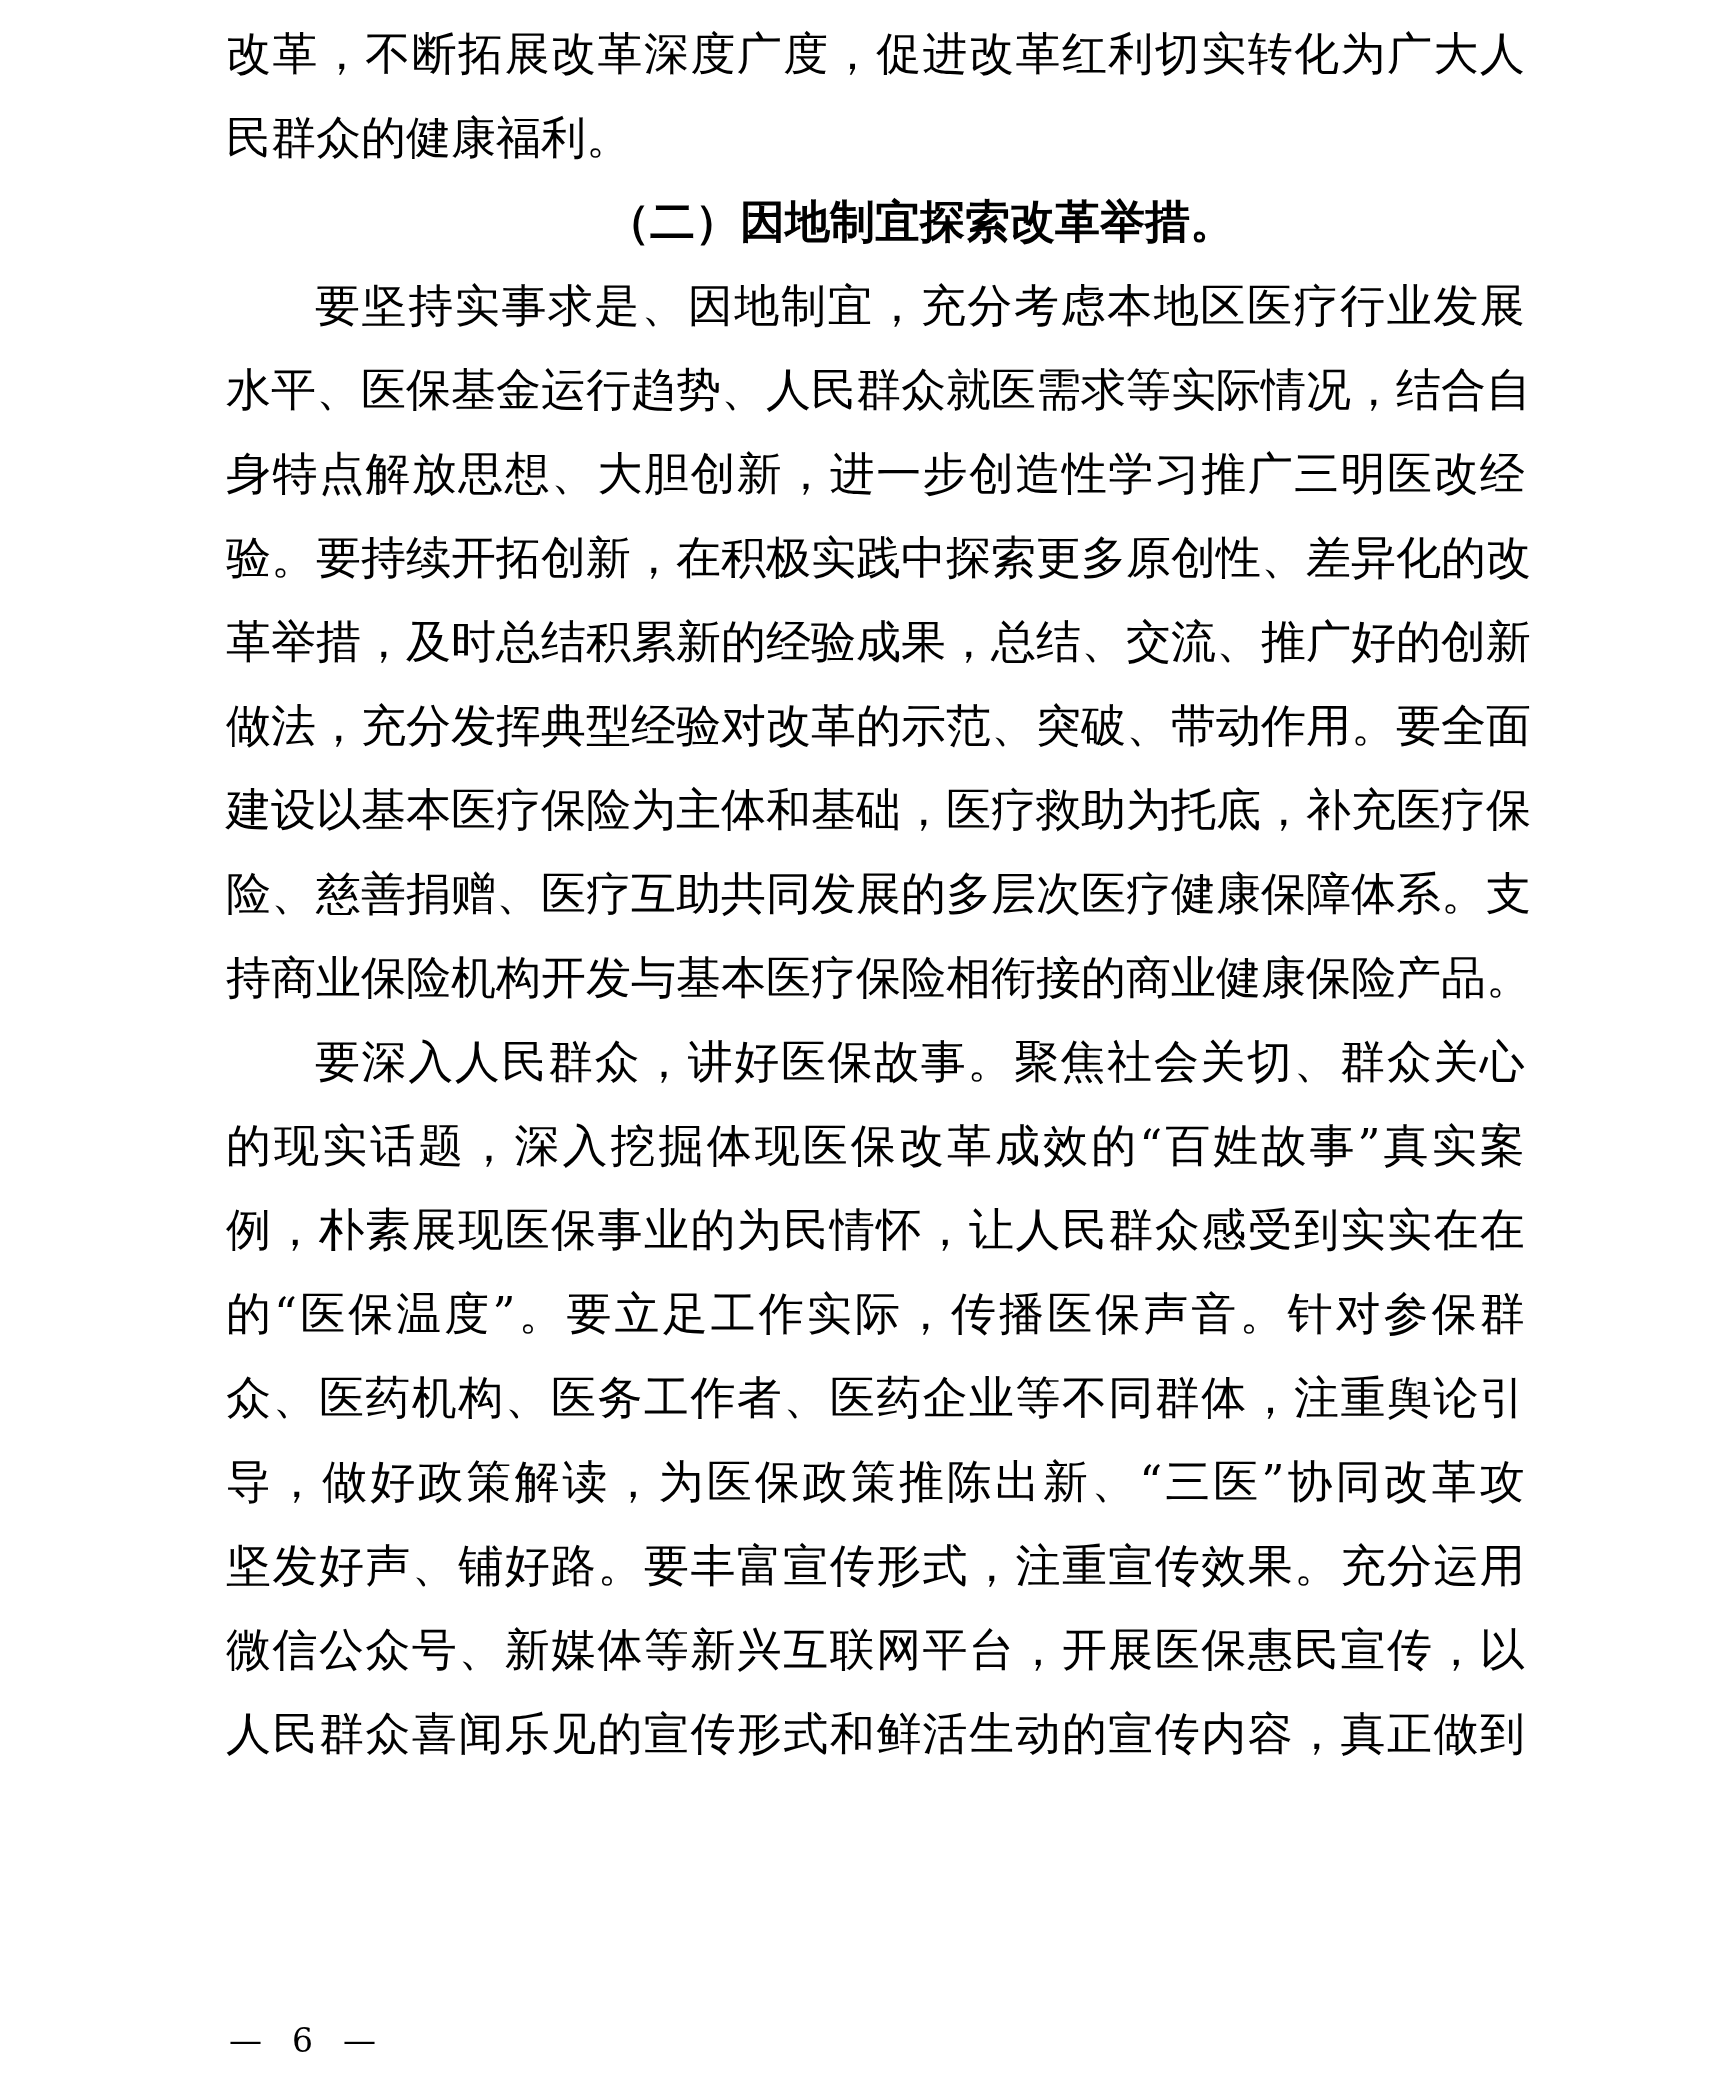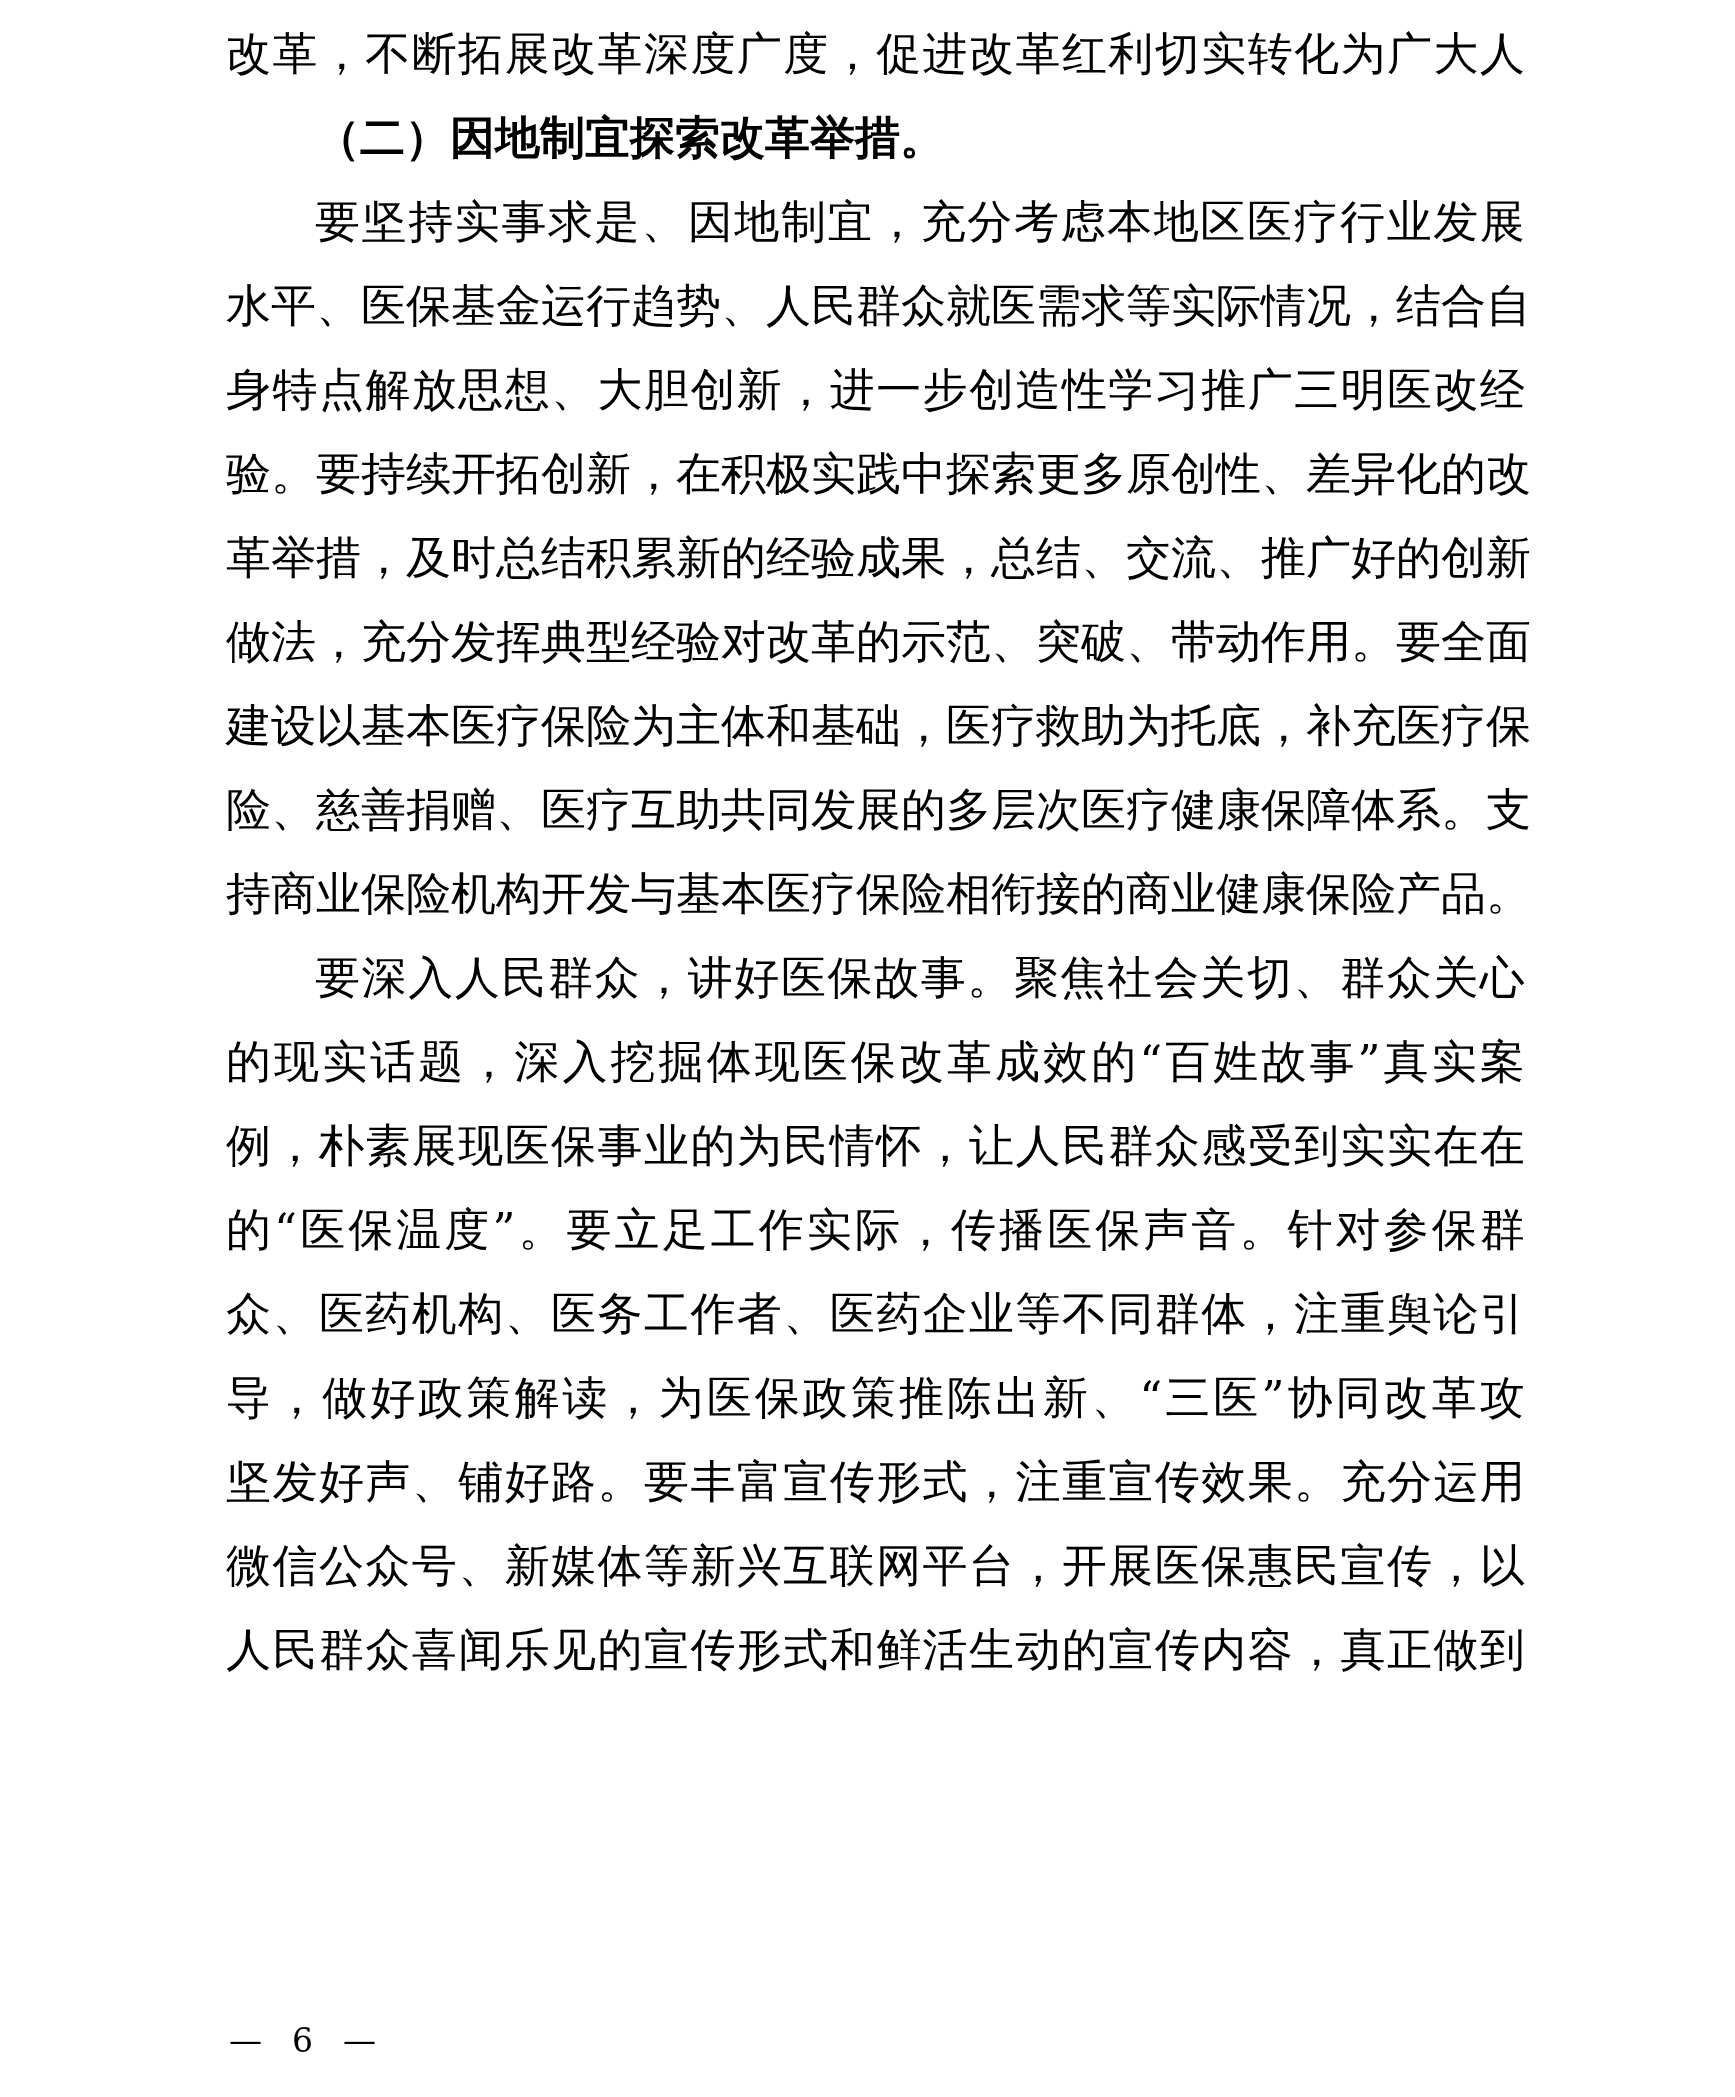--- a/index.html
+++ b/index.html
@@ -33,21 +33,21 @@
   .line.j {
     display: flex;
     justify-content: space-between;
     align-items: center;
   }
   .line.j span {
     display: block;
     line-height: 1;
   }
   
-  .line.ind { padding-left: 89px; }
+  .line.ind { padding-left: 89px; text-align: center; }
   
   .block.heading .line { font-weight: 700; }
   .footer {
     position: absolute;
     left: 229px;
     top: 2017px;
     height: 47px;
     display: flex;
     align-items: center;
     gap: 30px;
@@ -86,20 +86,21 @@
           <span>利</span>
           <span>切</span>
           <span>实</span>
           <span>转</span>
           <span>化</span>
           <span>为</span>
           <span>广</span>
           <span>大</span>
           <span>人</span>
         </div>
+        <div class="line">民群众的健康福利。</div>
       </div>
     <div class="block heading">
         <div class="line ind">（二）因地制宜探索改革举措。</div>
       </div>
     <div class="block">
         <div class="line j ind">
           <span>要</span>
           <span>坚</span>
           <span>持</span>
           <span>实</span>

